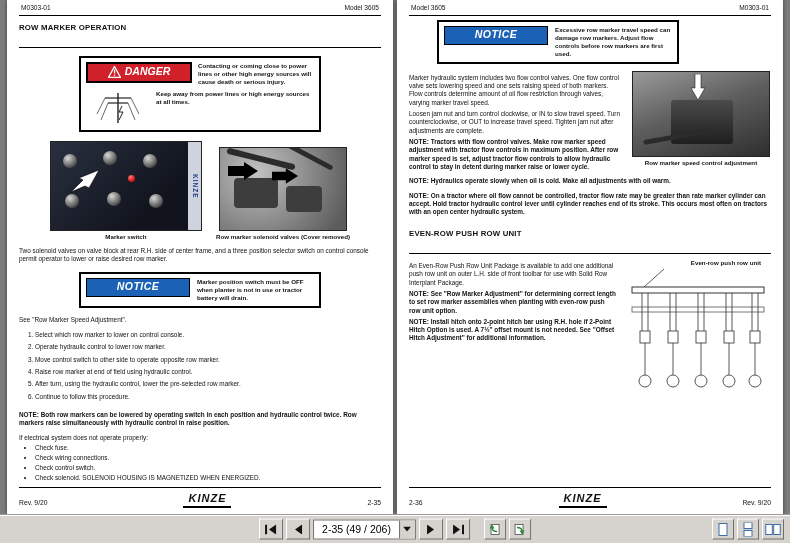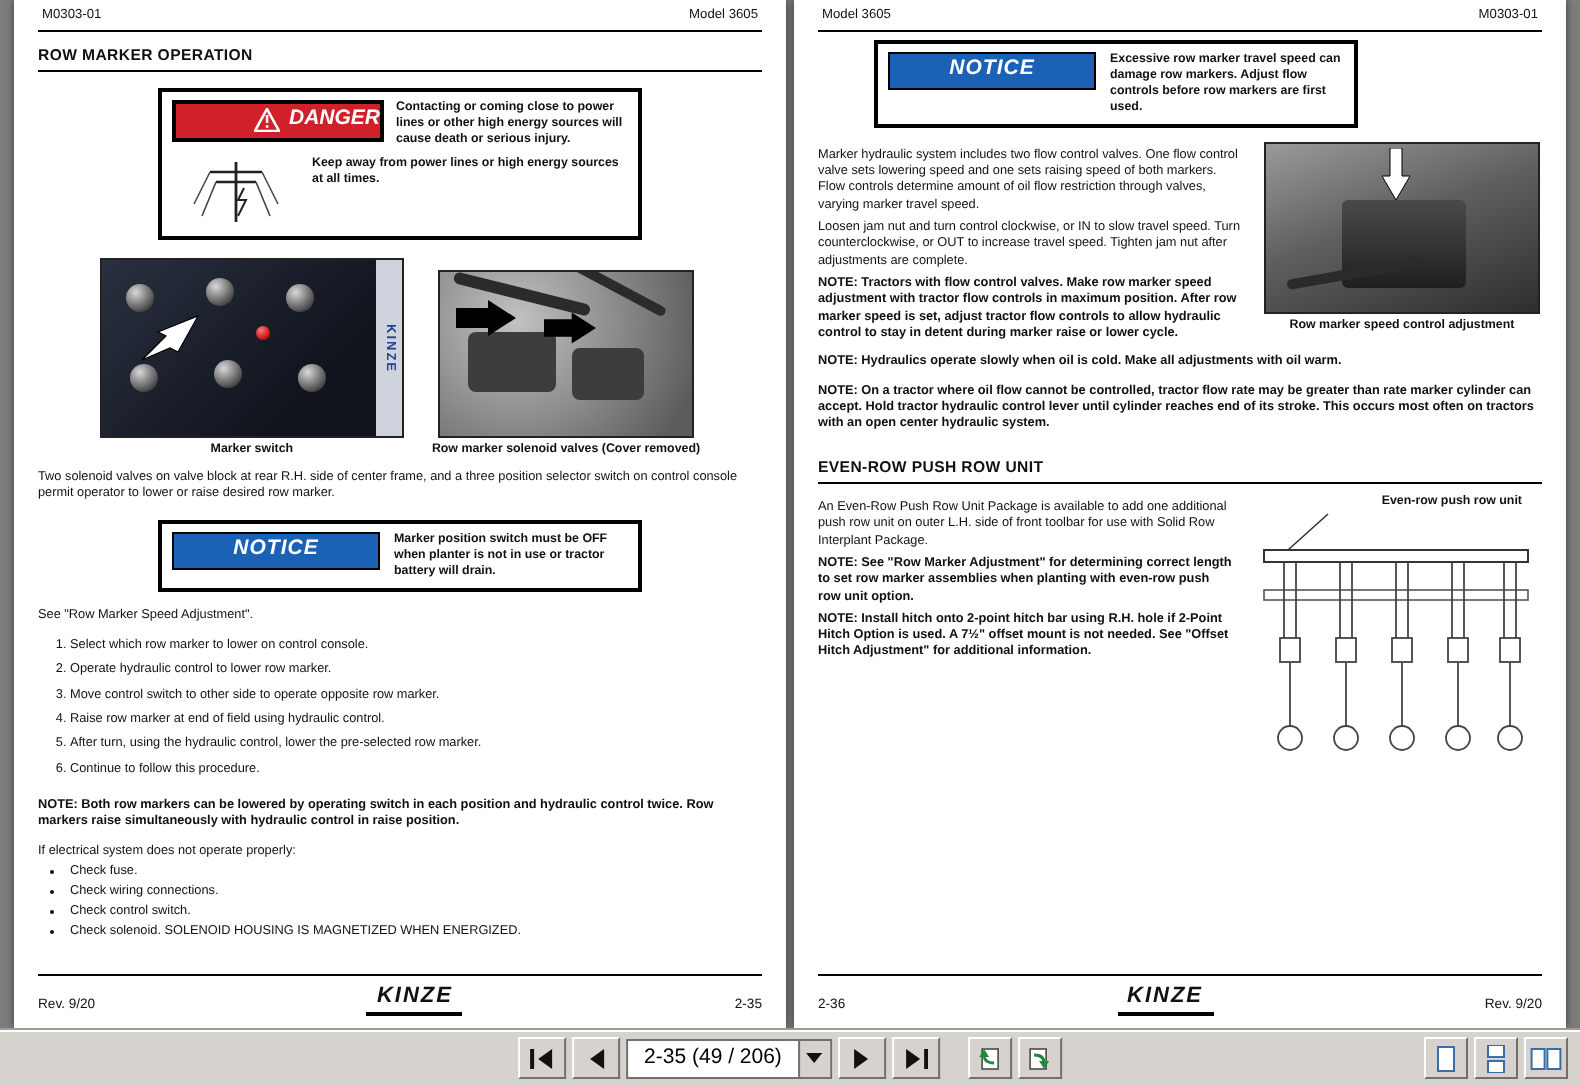--- a/index.html
+++ b/index.html
@@ -9,32 +9,32 @@
   
   .viewer { position: absolute; top: 0; left: 0; right: 0; bottom: 29px;
             display: flex; gap: 4px; padding: 0 7px; background: #7d7d7d; }
   .page { background: #fff; flex: 1; display: flex; flex-direction: column;
           padding: 3px 12px 6px; box-shadow: 0 0 4px rgba(0,0,0,.55);
           font-size: 6.4px; line-height: 1.3; color: #111; overflow: hidden; }
 
   .page-hdr { display: flex; justify-content: space-between; font-size: 6.6px;
               padding: 1px 2px 2px; border-bottom: 1px solid #000; }
   .sec-title { font-weight: bold; font-size: 7.8px; letter-spacing: .2px;
-               margin: 7px 0 3px; padding-bottom: 2px; border-bottom: 1px solid #000; }
+               margin: 7px 0 3px; padding-bottom: 14px; border-bottom: 1px solid #000; }
   .sec-title2 { margin-top: 9px; }
 
   p.body-p { margin: 3px 0; }
   .bold { font-weight: bold; }
 
   
   .danger-box { width: 242px; margin: 5px auto 3px; border: 2px solid #000; padding: 4px 5px; }
   .danger-row { display: flex; gap: 6px; align-items: flex-start; }
   .danger-label { background: #d0202a; border: 2px solid #000; color: #fff; font-weight: bold;
                   font-size: 10.5px; font-style: italic; width: 106px; height: 21px; flex: none;
-                  display: flex; align-items: center; justify-content: flex-end; gap: 4px; }
+                  display: flex; align-items: center; justify-content: center; gap: 4px; }
   .danger-text { font-weight: bold; font-size: 6.2px; flex: 1; }
   .danger-row2 { margin-top: 4px; }
   .pole-wrap { width: 64px; flex: none; display: flex; justify-content: center; }
 
   .notice-box { width: 242px; margin: 5px auto; border: 2px solid #000; padding: 4px 5px;
                 display: flex; gap: 7px; align-items: flex-start; }
   .notice-label { background: #1b62b7; border: 1px solid #000; color: #fff; font-weight: bold;
                   font-style: italic; font-size: 10.5px; width: 104px; height: 19px; flex: none;
                   display: flex; align-items: center; justify-content: center; letter-spacing: .5px; }
   .notice-text { font-weight: bold; font-size: 6.2px; flex: 1; }

